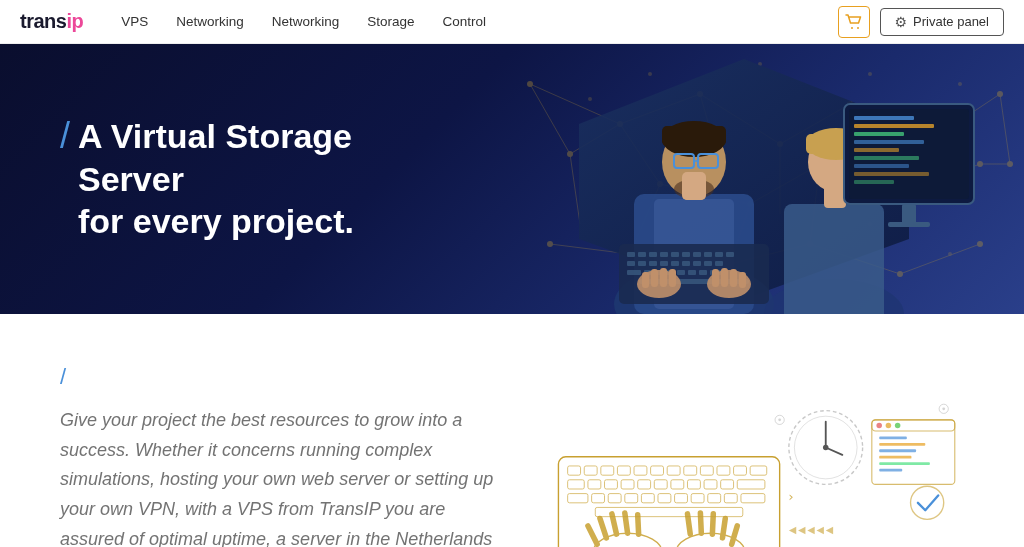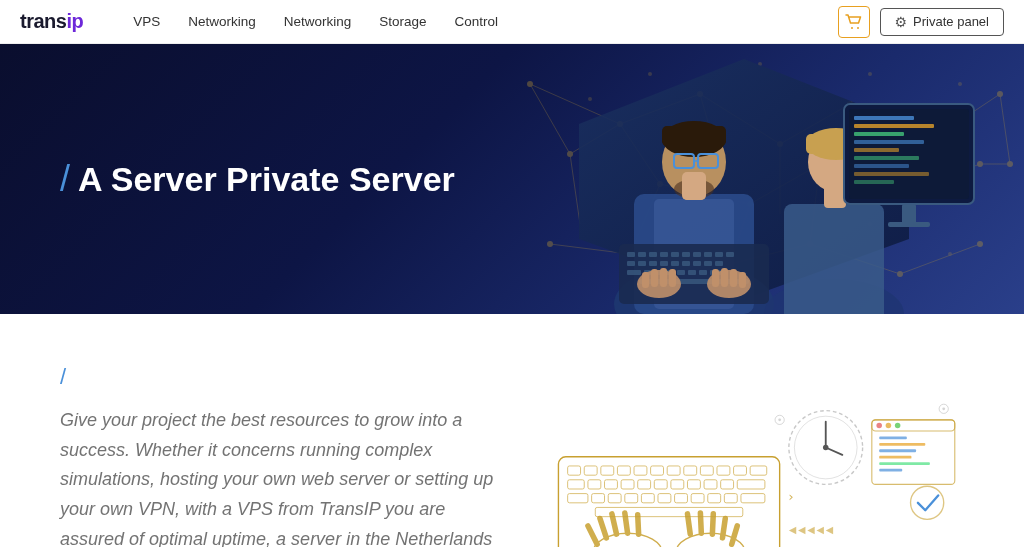--- a/index.html
+++ b/index.html
@@ -6,35 +6,35 @@
     body { font-family: 'Segoe UI', Arial, sans-serif; width: 1024px; overflow-x: hidden; background: #fff; }
 
     
     .navbar {
       display: flex;
       align-items: center;
       height: 44px;
       background: #fff;
       border-bottom: 1px solid #eee;
       padding: 0 20px;
-      gap: 12px;
+      gap: 0;
       position: relative;
       z-index: 10;
     }
     .logo {
       display: flex;
       align-items: center;
       margin-right: 24px;
       font-size: 20px;
       font-weight: 700;
       color: #1a1a2e;
       letter-spacing: -0.5px;
     }
     .logo span.trans { color: #1a1a2e; }
-    .logo span.ip { color: #6d28d9; }
+    .logo span.ip { color: #ec4899; }
     .nav-links {
       display: flex;
       align-items: flex-start;
       gap: 0;
       flex: 1;
     }
     .nav-link {
       font-size: 13.5px;
       color: #333;
       text-decoration: none;
@@ -269,21 +269,22 @@
       <circle cx="720" cy="170" r="2" fill="#c8a030" opacity="0.6"></circle>
       <circle cx="870" cy="180" r="2" fill="#c8a030" opacity="0.6"></circle>
       <circle cx="950" cy="210" r="2" fill="#c8a030" opacity="0.6"></circle>
     </g>
   </svg>
 
   <div class="hero-content">
     <div class="hero-slash-title" style="display:flex; align-items:flex-start;">
       <span class="hero-slash">/</span>
       <div>
-        <div class="hero-title" style="font-size:34px;font-weight:700;color:#fff;line-height:1.25;">A Server Private Server</div>
+        <div class="hero-title" style="font-size:34px;font-weight:700;color:#fff;line-height:1.25;">A Virtual Storage Server</div>
+        <div class="hero-title" style="font-size:34px;font-weight:700;color:#fff;line-height:1.25;">for every project.</div>
       </div>
     </div>
   </div>
 
   <div class="hero-image-area">
     
     <svg width="560" height="270" viewBox="0 0 560 270">
 
       <defs>
         <linearGradient id="photoGrad" x1="0" y1="0" x2="1" y2="1">

